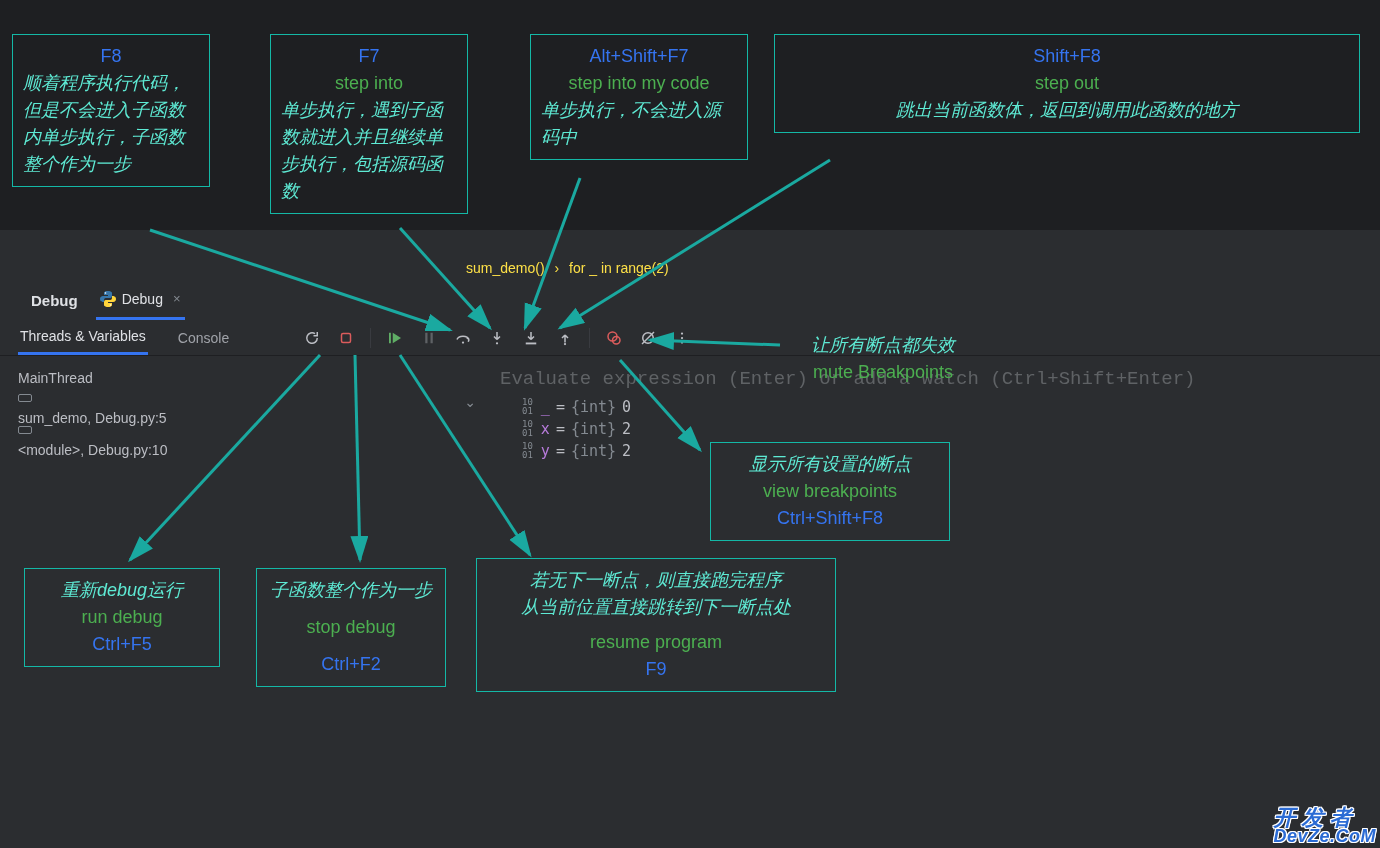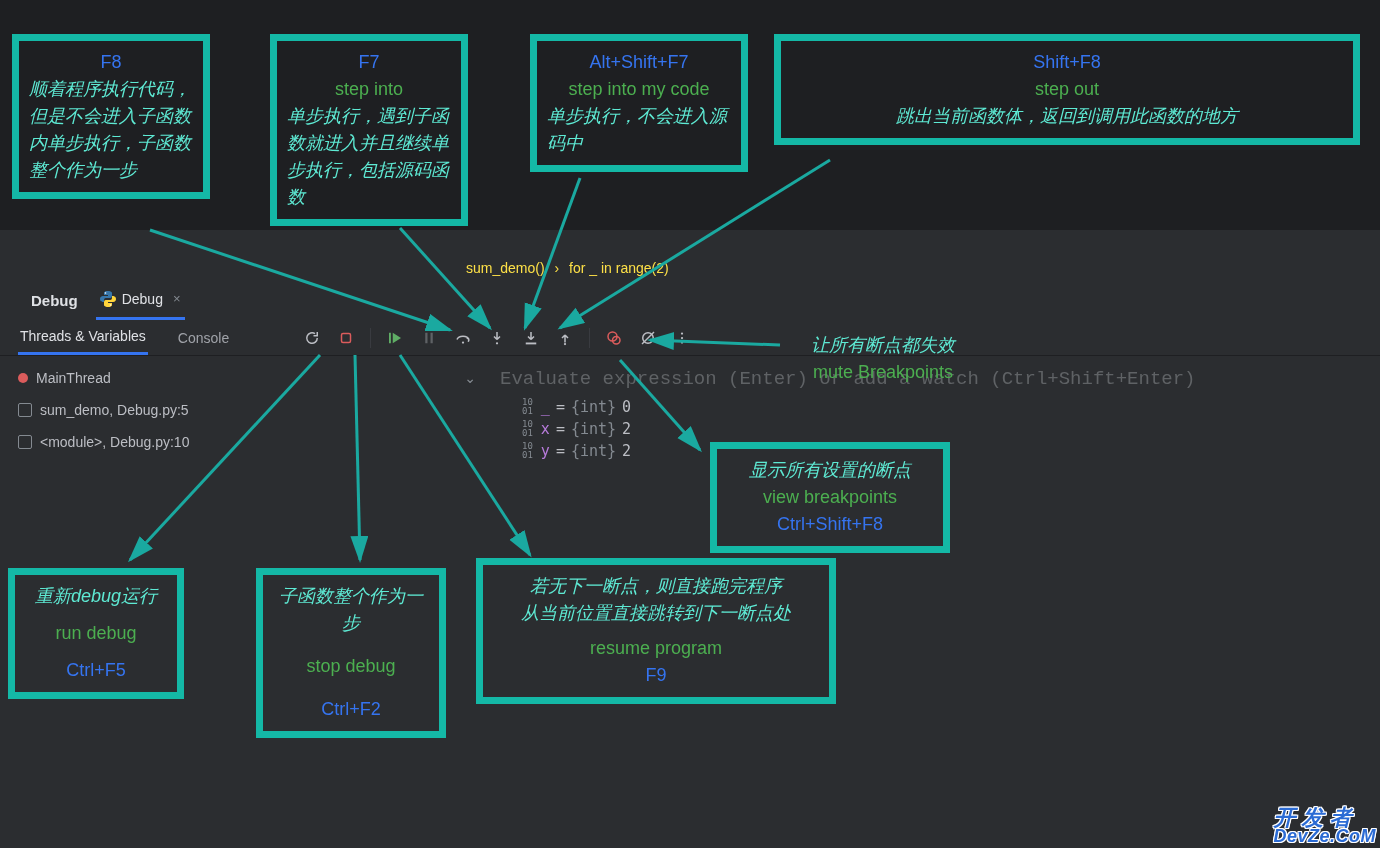--- a/index.html
+++ b/index.html
@@ -38,41 +38,41 @@
 
 .toolbar {
   position:absolute; top:326px; left:300px; display:flex; align-items:center; gap:10px;
 }
 .tb-btn { width:24px; height:24px; display:flex; align-items:center; justify-content:center; }
 .tb-btn svg { width:18px; height:18px; }
 .divider { width:1px; height:20px; background:#393b40; margin:0 2px; }
 
 .thread-panel { position:absolute; top:362px; left:0; width:490px; }
 .thread-row {
-  height:32px; display:flex; align-items:center; padding-left:18px; gap:8px;
-  font-size:14px; color:#bcbec4;
+  height:32px; display:flex; padding-left:18px; gap:8px;
+  font-size:14px; color:#bcbec4;flex-direction:column;
 }
 .thread-row .dot { width:10px; height:10px; border-radius:50%; background:#db5c5c; }
 .thread-row .frame-icon { width:14px; height:14px; border:1.5px solid #848a91; border-radius:2px; }
 .thread-row .chev { margin-left:auto; margin-right:14px; color:#848a91; }
 
 .vars-panel { position:absolute; top:362px; left:500px; right:0; }
 .eval-hint { font-family:Liberation Mono, monospace; font-size:19px; color:#5f6265; padding:6px 0; }
 .var-row {
   font-family:monospace; font-size:15px; padding:2px 0 2px 22px;
   display:flex; align-items:center; gap:6px;
 }
 .var-icon { font-size:9px; color:#848a91; margin-right:2px; line-height:1; }
 .var-name { color:#b77bdb; }
 .var-type { color:#848a91; }
 .var-val { color:#bcbec4; }
 
 
 .anno-box {
-  position:absolute; border:7px solid #14b8a6; padding:8px 10px;
+  position:absolute; border:1px solid #14b8a6; padding:8px 10px;
   font-size:18px; line-height:1.5; text-align:center;
 }
 .anno-box .key { color:#3574f0; }
 .anno-box .name { color:#4caf50; }
 .anno-box .desc { color:#5eead4;font-style:italic; }
 .anno-box.noborder { border:none; }
 
 
 .arrows { position:absolute; top:0; left:0; pointer-events:none; }
 
@@ -246,28 +246,28 @@
 </div>
 <div class="anno-box noborder" style="top:324px; left:778px; width:210px;">
   <div class="desc">让所有断点都失效</div>
   <div class="name">mute Breakpoints</div>
 </div>
 <div class="anno-box" style="top:442px; left:710px; width:240px;">
   <div class="desc">显示所有设置的断点</div>
   <div class="name">view breakpoints</div>
   <div class="key">Ctrl+Shift+F8</div>
 </div>
-<div class="anno-box" style="top:568px; left:8px; width:176px;">
+<div class="anno-box" style="top:568px; left:24px; width:196px;">
   <div class="desc">重新debug运行</div>
-  <div class="name" style="margin:10px 0">run debug</div>
+  <div class="name" style="margin:0 0">run debug</div>
   <div class="key">Ctrl+F5</div>
 </div>
 <div class="anno-box" style="top:568px; left:256px; width:190px;">
   <div class="desc">子函数整个作为一步</div>
-  <div class="name" style="margin:16px 0">stop debug</div>
+  <div class="name" style="margin:10px 0">stop debug</div>
   <div class="key">Ctrl+F2</div>
 </div>
 <div class="anno-box" style="top:558px; left:476px; width:360px;">
   <div class="desc">若无下一断点，则直接跑完程序</div>
   <div class="desc">从当前位置直接跳转到下一断点处</div>
   <div class="name" style="margin-top:8px">resume program</div>
   <div class="key">F9</div>
 </div>
 
 <svg class="arrows" width="1380" height="848">

